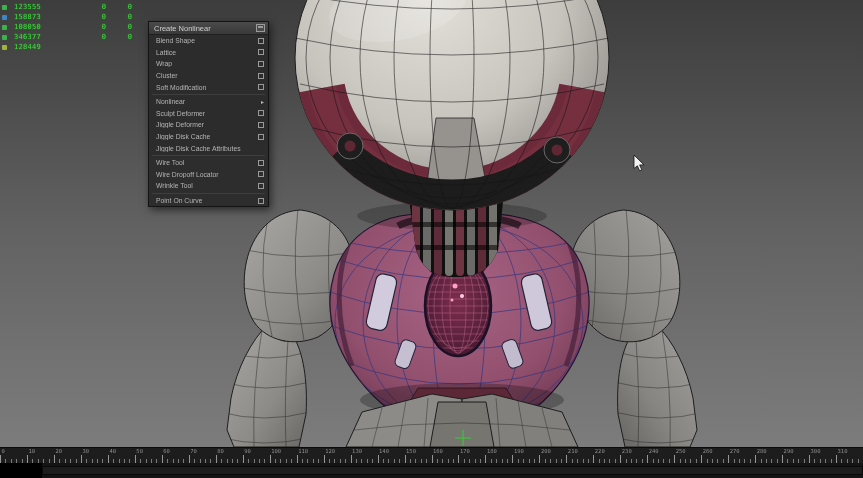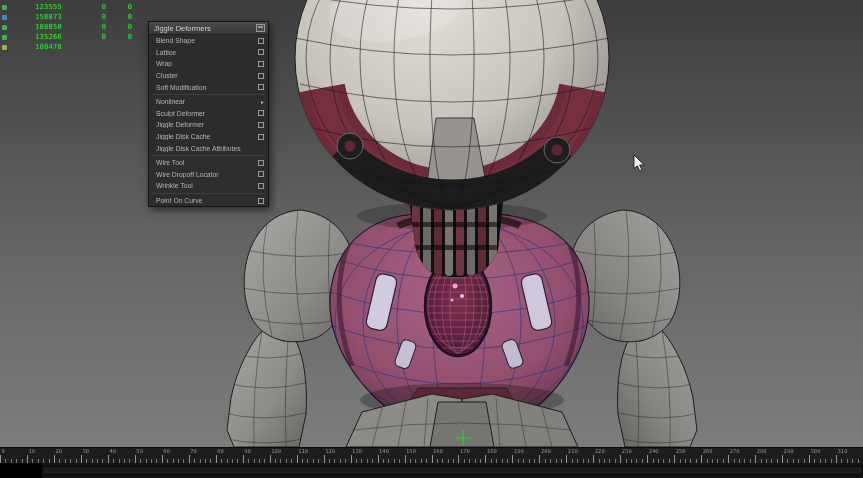--- a/index.html
+++ b/index.html
@@ -16,21 +16,21 @@
   #robot-svg { position:absolute; left:0; top:0; display:block; }
 
   
   #hud {
     position:absolute; left:2px; top:2px;
     font-family:"DejaVu Sans Mono", monospace; font-size:7px; line-height:10px;
     color:#35df35; z-index:4;
   }
   .hud-row { display:grid; grid-template-columns:12px 48px 44px 26px; height:10px; align-items:center; }
   .hud-marker { width:5px; height:5px; display:inline-block; border-radius:1px; }
-  .hud-num { text-align:right; letter-spacing:.3px; text-shadow:0 0 2px rgba(40,255,40,.35); }
+  .hud-num { text-align:left; letter-spacing:.3px; text-shadow:0 0 2px rgba(40,255,40,.35); }
   .hud-z  { text-align:right; text-shadow:0 0 2px rgba(40,255,40,.35); }
 
   
   #menu {
     position:absolute; left:148px; top:21px; width:121px;
     background:rgba(43,43,43,.97); border:1px solid #141414;
     box-shadow:2px 3px 8px rgba(0,0,0,.55); z-index:5;
   }
   #menu-title {
     height:13px; display:flex; align-items:center; justify-content:space-between;
@@ -319,35 +319,35 @@
           <span class="hud-z">0</span>
         </div>
         <div class="hud-row">
           <span class="hud-marker" style="background: rgb(56, 180, 74);"></span>
           <span class="hud-num">108050</span>
           <span class="hud-z">0</span>
           <span class="hud-z">0</span>
         </div>
         <div class="hud-row">
           <span class="hud-marker" style="background: rgb(56, 180, 74);"></span>
-          <span class="hud-num">135266</span>
+          <span class="hud-num">346377</span>
           <span class="hud-z">0</span>
           <span class="hud-z">0</span>
         </div>
         <div class="hud-row">
           <span class="hud-marker" style="background: rgb(159, 180, 56);"></span>
-          <span class="hud-num">180478</span>
+          <span class="hud-num">128449</span>
           <span class="hud-z"></span>
           <span class="hud-z"></span>
         </div>
       </div>
 
     <div id="menu">
       <div id="menu-title">
-        <span class="t">Jiggle Deformers</span>
+        <span class="t">Create Nonlinear</span>
         <span class="menu-win-icon"></span>
       </div>
       <div id="menu-items">
           <div class="menu-item">
             <span class="mi-label">Blend Shape</span>
             <span class="mi-box"></span>
           </div>
           <div class="menu-item">
             <span class="mi-label">Lattice</span>
             <span class="mi-box"></span>

